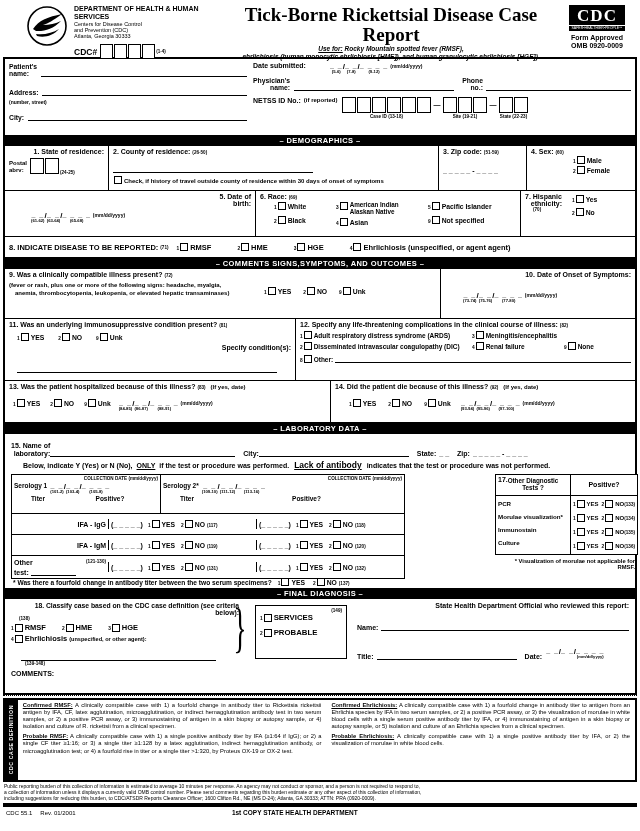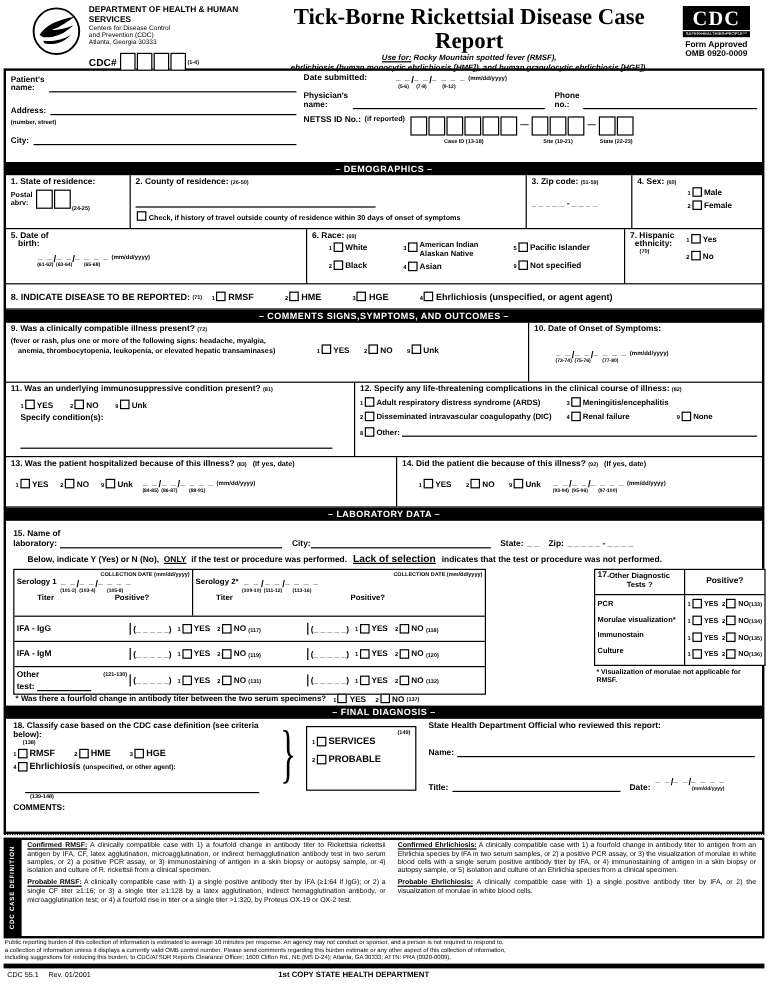--- a/index.html
+++ b/index.html
@@ -21,21 +21,21 @@
   .cdclogo{background:#000;color:#fff;width:56px;margin:0 auto;padding:2px 0 0 0;}
   .cdclogo .big{font-weight:bold;font-size:17px;letter-spacing:1px;font-family:"Liberation Serif",serif;line-height:17px;}
   .cdclogo .tag{font-size:3.5px;line-height:5px;border-top:1px solid #fff;margin-top:1px;}
   .approved{font-weight:bold;font-size:7px;line-height:8px;margin-top:3px;}
   
   .frame{border:2px solid #000;margin:0 3px;}
   .bar{background:#000;color:#fff;font-weight:bold;font-size:7.5px;text-align:center;height:11px;line-height:11px;letter-spacing:.4px;}
   .row{display:flex;border-bottom:1.5px solid #000;box-sizing:border-box;}
   .cell{box-sizing:border-box;padding:2px 4px;position:relative;}
   .cell+.cell{border-left:1.5px solid #000;}
-  .q{font-weight:bold;font-size:7px;}
+  .q{font-weight:bold;font-size:7px;text-align:right;}
   .qs{font-weight:bold;font-size:6px;}
   .rg{font-size:4.6px;font-weight:bold;}
   .wl{display:inline-block;border-bottom:1px solid #000;height:9px;vertical-align:bottom;}
   
   .cb{white-space:nowrap;font-weight:bold;font-size:6.8px;}
   .cb .n{font-size:4.8px;}
   .bx{display:inline-block;width:8px;height:8px;border:1px solid #000;vertical-align:-1.5px;margin:0 2px 0 1px;background:#fff;box-sizing:border-box;}
   
   .dg{white-space:nowrap;font-weight:bold;}
   .dgc{display:inline-block;text-align:center;vertical-align:top;}
@@ -357,21 +357,21 @@
       <span class="wl" style="width:150px;"></span>
       <span class="q" style="margin-left:8px;">State:</span>
       <span style="font-weight:bold;margin-left:3px;">_ _</span>
       <span class="q" style="margin-left:8px;">Zip:</span>
       <span style="font-weight:bold;margin-left:3px;">_ _ _ _ _  -  _ _ _ _</span>
     </div>
     <div style="height:13px;padding:1px 6px 0 18px;box-sizing:border-box;">
       <span class="q">Below, indicate Y (Yes) or N (No),</span>
       <span class="q" style="text-decoration:underline;margin:0 2px;">ONLY</span>
       <span class="q">if the test or procedure was performed.</span>
-      <span class="q" style="text-decoration:underline;font-size:8.5px;margin:0 3px;">Lack of selection</span>
+      <span class="q" style="text-decoration:underline;font-size:8.5px;margin:0 3px;">Lack of antibody</span>
       <span class="q">indicates that the test or procedure was not performed.</span>
     </div>
     <div style="height:116px;position:relative;">
 
       <div class="tbl t16">
         <div class="trow hd" style="height:38px;">
           <div class="tc" style="width:148px;">
             <div class="small5" style="text-align:right;">COLLECTION DATE  (mm/dd/yyyy)</div>
             <div style="display:flex;align-items:flex-start;margin-top:1px;">
               <span class="q" style="font-size:6.5px;">Serology 1</span>

